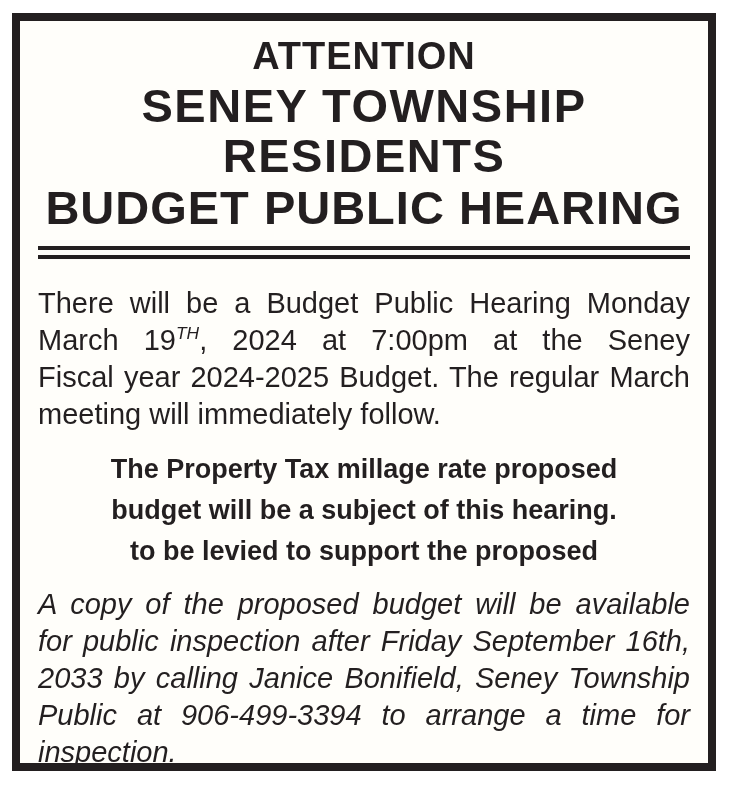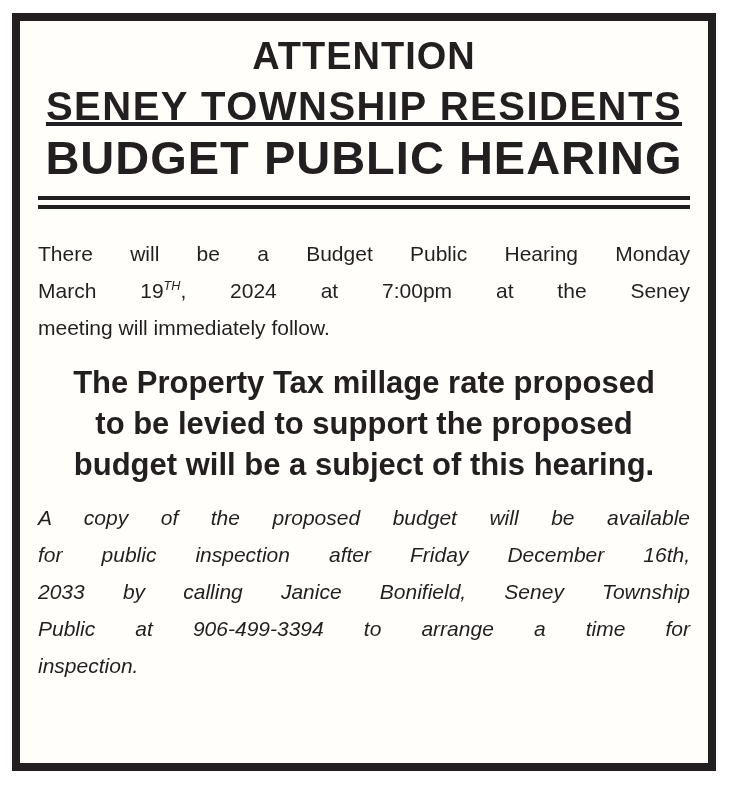--- a/index.html
+++ b/index.html
@@ -21,44 +21,44 @@
     left: 12px; top: 13px;
     width: 704px; height: 758px;
     border: 8px solid var(--ink);
     background: var(--paper);
     padding: 10px 18px 0 18px;
   }
 
   
   .header { text-align: center; font-weight: bold; }
   .h1 { font-size: 38px; line-height: 50px; letter-spacing: 1px; }
-  .h2 { font-size: 40px; line-height: 50px; letter-spacing: 1.5px; text-decoration: underline; }
+  .h2 { font-size: 47px; line-height: 50px; letter-spacing: 1.5px; }
   .h3 { font-size: 47px; line-height: 54px; letter-spacing: 1px; }
 
   
   .double-rule {
     height: 13px;
     border-top: 4px solid var(--ink);
     border-bottom: 4px solid var(--ink);
     margin-top: 11px;
   }
 
   
   .para { display: block; }
   .para .line { display: block; }
 
-  .body-text { font-size: 21px; line-height: 37px; }
+  .body-text { font-size: 29px; line-height: 37px; }
   .body-text .just { text-align: justify; text-align-last: justify; }
   .body-text .last { text-align: right; text-align-last: left; }
 
   .hearing-para { margin-top: 26px; }
 
   .millage-para {
     margin-top: 16px;
-    font-size: 31px;
+    font-size: 27px;
     line-height: 41px;
     font-weight: bold;
   }
   .millage-para .line { text-align: center; text-align-last: center; }
 
   .inspection-para { margin-top: 14px; font-style: italic; }
 
   sup.ordinal {
     font-size: 0.6em;
     vertical-align: super;
@@ -76,31 +76,32 @@
       <div class="h1">ATTENTION</div>
       <div class="h2">SENEY TOWNSHIP RESIDENTS</div>
       <div class="h3">BUDGET PUBLIC HEARING</div>
     </div>
 
     <div class="double-rule"></div>
 
     <div class="para body-text hearing-para">
       <span class="line just">There will be a Budget Public Hearing Monday</span>
       <span class="line just"><span>March 19</span><sup class="ordinal">TH</sup><span>, 2024 at 7:00pm at the Seney</span></span>
+      <span class="line just">Fiscal year 2024-2025 Budget. The regular March</span>
       <span class="line last">meeting will immediately follow.</span>
     </div>
 
     <div class="para millage-para">
       <span class="line">The Property Tax millage rate proposed</span>
+      <span class="line">budget will be a subject of this hearing.</span>
       <span class="line">to be levied to support the proposed</span>
-      <span class="line">budget will be a subject of this hearing.</span>
     </div>
 
     <div class="para body-text inspection-para">
       <span class="line just">A copy of the proposed budget will be available</span>
-      <span class="line just">for public inspection after Friday December 16th,</span>
+      <span class="line just">for public inspection after Friday September 16th,</span>
       <span class="line just">2033 by calling Janice Bonifield, Seney Township</span>
       <span class="line just"><span>Public at </span><span>906-499-3394</span><span> to arrange a time for</span></span>
       <span class="line last">inspection.</span>
     </div>
 
   </div>
 </div>
 
 </body></html>

